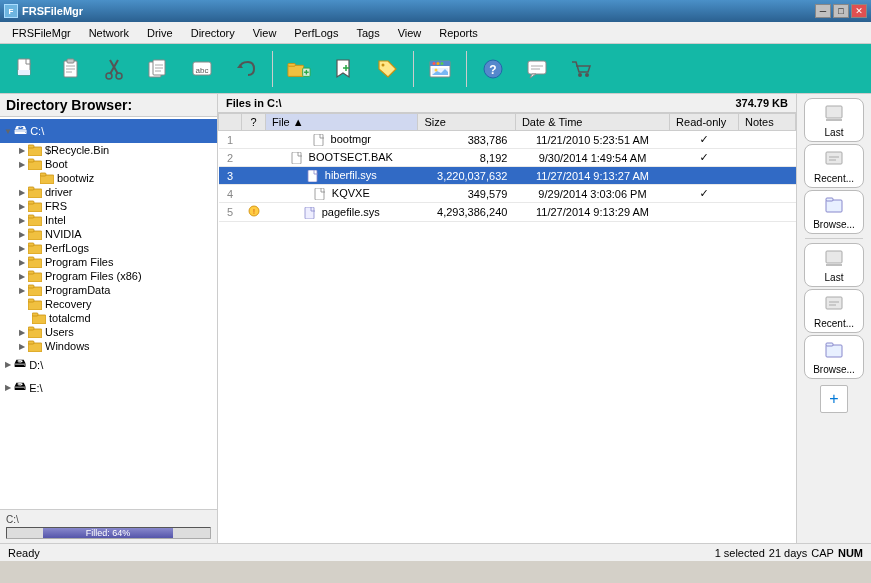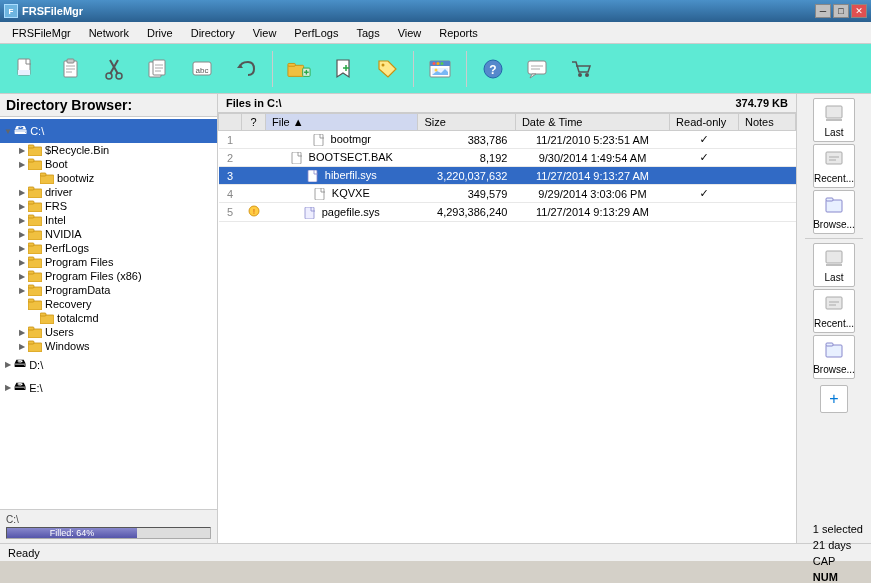--- a/index.html
+++ b/index.html
@@ -64,21 +64,21 @@
       gap: 2px;
     }
     .menu-item {
       padding: 2px 8px;
       cursor: pointer;
       color: #000;
       font-size: 11px;
     }
     
     #toolbar {
-      background: #5eead4;
+      background: #14b8a6;
       border-bottom: 1px solid #ccc;
       height: 50px;
       display: flex;
       align-items: center;
       padding: 2px 6px;
       gap: 4px;
     }
     .toolbar-btn {
       width: 40px;
       height: 42px;
@@ -241,30 +241,30 @@
       background: #f0f0f0;
       border-left: 1px solid #ccc;
       display: flex;
       flex-direction: column;
       align-items: center;
       padding: 4px 2px;
       gap: 2px;
       overflow: hidden;
     }
     .right-btn {
-      width: 42px;
+      width: 60px;
       height: 44px;
       display: flex;
       flex-direction: column;
       align-items: center;
       justify-content: center;
       border: 1px solid #bbb;
       background: white;
       cursor: pointer;
-      border-radius: 2px;
+      border-radius: 8px;
       gap: 2px;
       font-size: 10px;
     }
     .right-btn-icon {
       width: 22px;
       height: 22px;
       display: flex;
       align-items: center;
       justify-content: center;
     }
@@ -292,21 +292,21 @@
     #status-bar {
       height: 18px;
       background: #f0f0f0;
       border-top: 1px solid #ccc;
       display: flex;
       align-items: center;
       justify-content: space-between;
       padding: 0 8px;
       font-size: 11px;
     }
-    #status-right { display: flex; gap: 4px; color: #000; flex-direction: column; }
+    #status-right { display: flex; gap: 4px; color: #000; }
     .status-indicator { font-weight: normal; }
     .status-indicator.active { font-weight: bold; }
 
     
     ::-webkit-scrollbar { width: 14px; height: 14px; }
     ::-webkit-scrollbar-track { background: #f0f0f0; }
     ::-webkit-scrollbar-thumb { background: #c0c0c0; border: 1px solid #aaa; }
   </style>
 </head>
 <body>
@@ -596,21 +596,21 @@
       <div class="tree-item" style="padding-left:16px;">
         <span class="expander" style="visibility:hidden;">▶</span>
         <svg class="folder-icon" viewBox="0 0 14 12">
             <rect x="0" y="3" width="14" height="9" rx="1" fill="#f0c040" stroke="#c89010" stroke-width="0.8"></rect>
             <rect x="0" y="1" width="6" height="3" rx="1" fill="#f0c040" stroke="#c89010" stroke-width="0.8"></rect>
           </svg>
         <span>Recovery</span>
       </div>
 
 
-      <div class="tree-item" style="padding-left:28px;">
+      <div class="tree-item" style="padding-left:20px;">
         <span class="expander" style="visibility:hidden;">▶</span>
         <svg class="folder-icon" viewBox="0 0 14 12">
             <rect x="0" y="3" width="14" height="9" rx="1" fill="#f0c040" stroke="#c89010" stroke-width="0.8"></rect>
             <rect x="0" y="1" width="6" height="3" rx="1" fill="#f0c040" stroke="#c89010" stroke-width="0.8"></rect>
           </svg>
         <span>totalcmd</span>
       </div>
 
       <div class="tree-item" style="padding-left:16px;">
         <span class="expander">▶</span>
@@ -639,21 +639,21 @@
       <div class="tree-item" style="padding-left:2px;">
         <span class="expander">▶</span>
         <span style="margin-right:3px; font-size:12px;">🖴</span>
         <span>E:\</span>
       </div>
     </div>
 
     <div id="drive-bar">
       <div class="drive-label">C:\</div>
       <div class="progress-bar-bg">
-        <div class="progress-bar-fill" style="width:64%;">
+        <div class="progress-bar-fill" style="width:64%;margin-left:36px;">
           <span>Filled:  64%</span>
         </div>
       </div>
     </div>
   </div>
 
   <div id="file-panel">
     <div id="file-panel-header">
       <span>Files in C:\</span>
       <span>374.79 KB</span>

